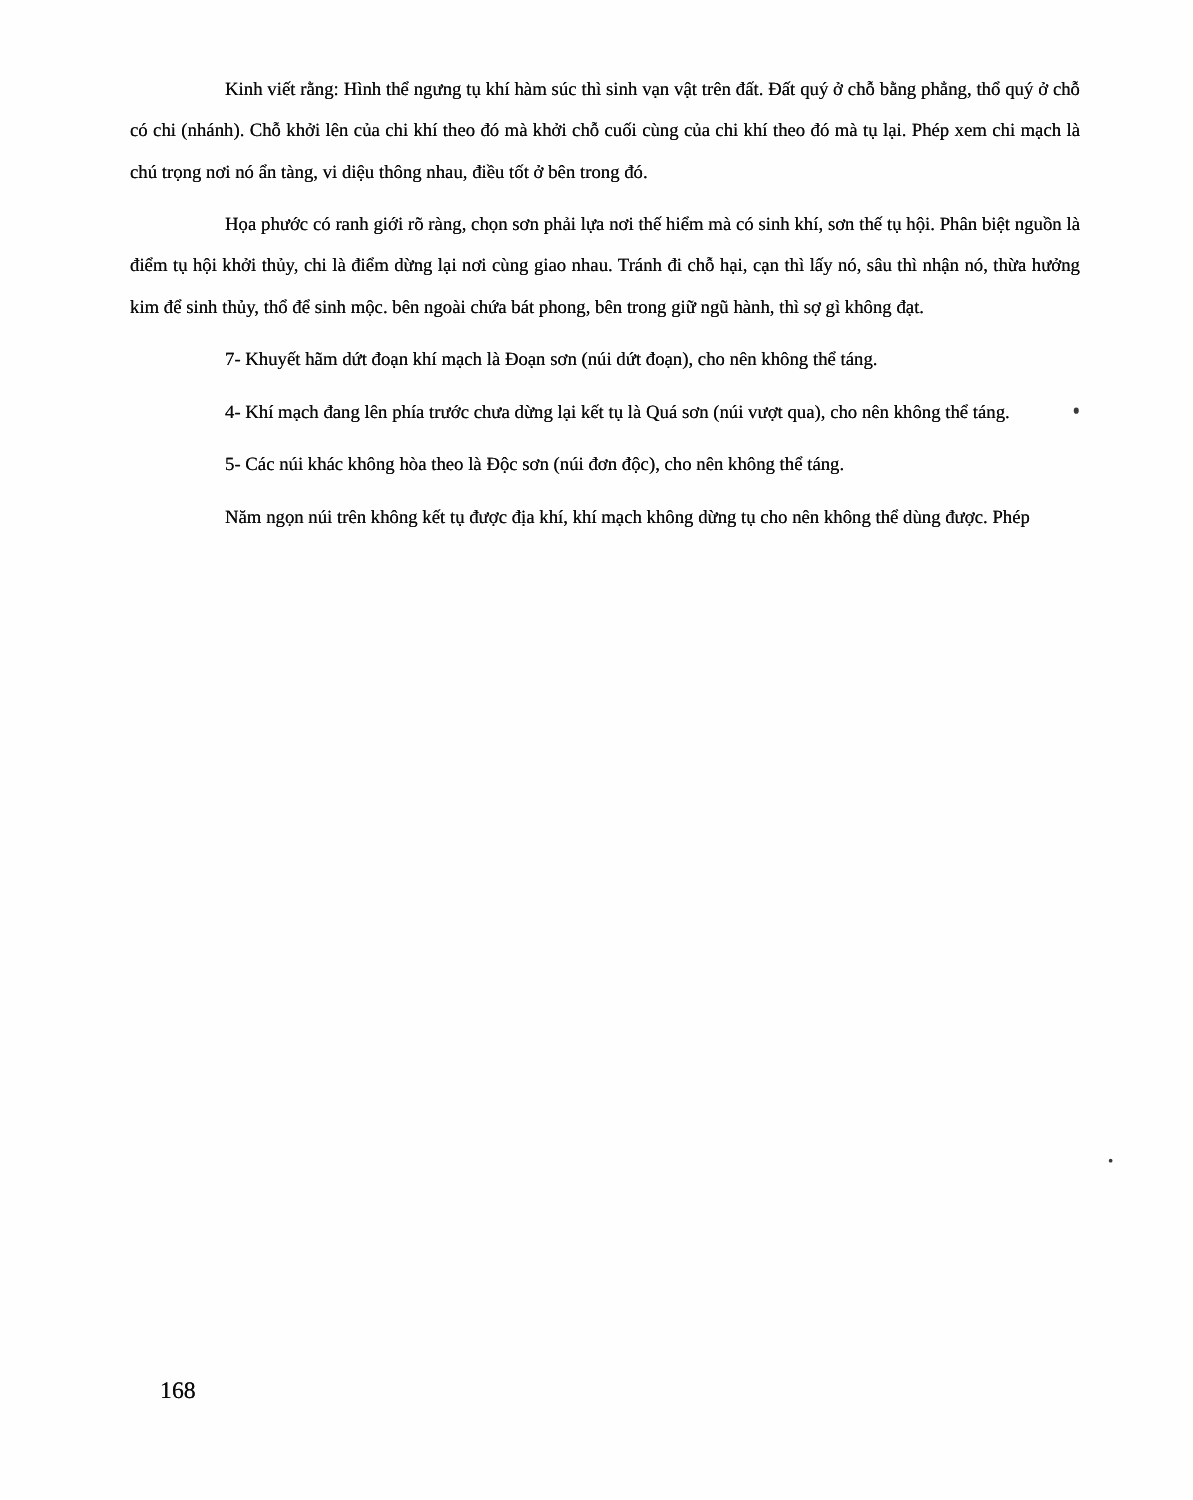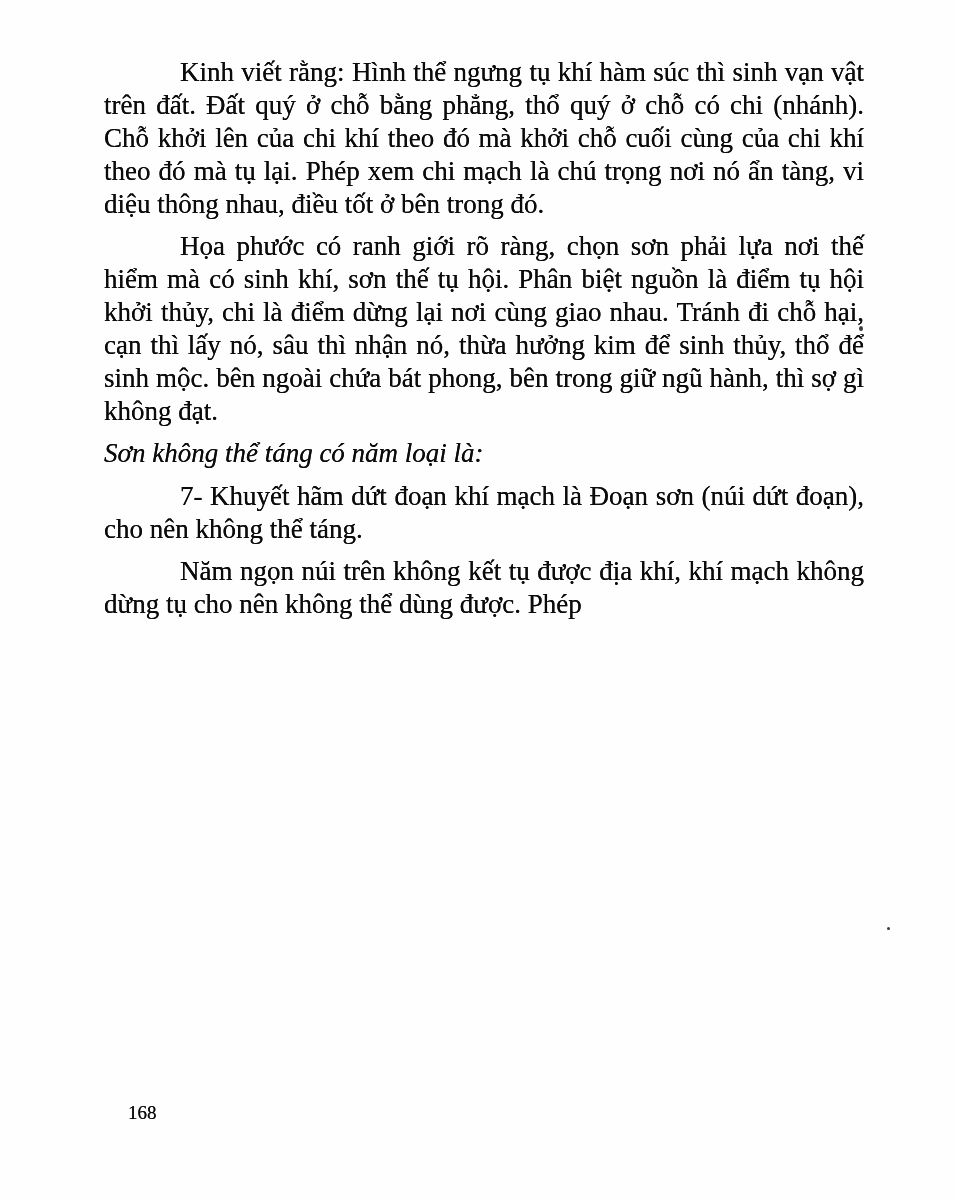--- a/index.html
+++ b/index.html
@@ -14,21 +14,21 @@
     background: #fefefe;
     overflow: hidden;
     font-family: "Liberation Serif", "DejaVu Serif", serif;
     color: #0b0b0b;
   }
   .text-block {
     position: absolute;
     left: 104px;
     top: 56px;
     width: 760px;
-    font-size: 27px;
+    font-size: 15px;
     line-height: 33px;
     text-align: justify;
     
     text-shadow: 0 0 0.45px #1a1a1a;
   }
   .para {
     margin: 0 0 9px 0;
   }
   .para.indent {
     text-indent: 76px;
@@ -55,22 +55,23 @@
   .speck.s1 { left: 859px; top: 326px; width: 4px; height: 5px; }
   .speck.s2 { left: 887px; top: 927px; width: 3px; height: 3px; }
 </style>
 </head>
 <body>
 
 <div class="page">
   <div class="text-block">
     <p class="para indent">Kinh viết rằng: Hình thể ngưng tụ khí hàm súc thì sinh vạn vật trên đất. Đất quý ở chỗ bằng phẳng, thổ quý ở chỗ có chi (nhánh). Chỗ khởi lên của chi khí theo đó mà khởi chỗ cuối cùng của chi khí theo đó mà tụ lại. Phép xem chi mạch là chú trọng nơi nó ẩn tàng, vi diệu thông nhau, điều tốt ở bên trong đó.</p>
     <p class="para indent">Họa phước có ranh giới rõ ràng, chọn sơn phải lựa nơi thế hiểm mà có sinh khí, sơn thế tụ hội. Phân biệt nguồn là điểm tụ hội khởi thủy, chi là điểm dừng lại nơi cùng giao nhau. Tránh đi chỗ hại, cạn thì lấy nó, sâu thì nhận nó, thừa hưởng kim để sinh thủy, thổ để sinh mộc. bên ngoài chứa bát phong, bên trong giữ ngũ hành, thì sợ gì không đạt.</p>
-    <p class="para heading">Sơn không thể táng có năm loại là:</p>
     <p class="para indent">7- Khuyết hãm dứt đoạn khí mạch là Đoạn sơn (núi dứt đoạn), cho nên không thể táng.</p>
+    <p class="para indent">4- Khí mạch đang lên phía trước chưa dừng lại kết tụ là Quá sơn (núi vượt qua), cho nên không thể táng.</p>
+    <p class="para indent">5- Các núi khác không hòa theo là Độc sơn (núi đơn độc), cho nên không thể táng.</p>
     <p class="para indent">Năm ngọn núi trên không kết tụ được địa khí, khí mạch không dừng tụ cho nên không thể dùng được. Phép</p>
   </div>
 
   <div class="page-number">168</div>
 
   <span class="speck s1"></span>
   <span class="speck s2"></span>
 </div>
 
 </body></html>

